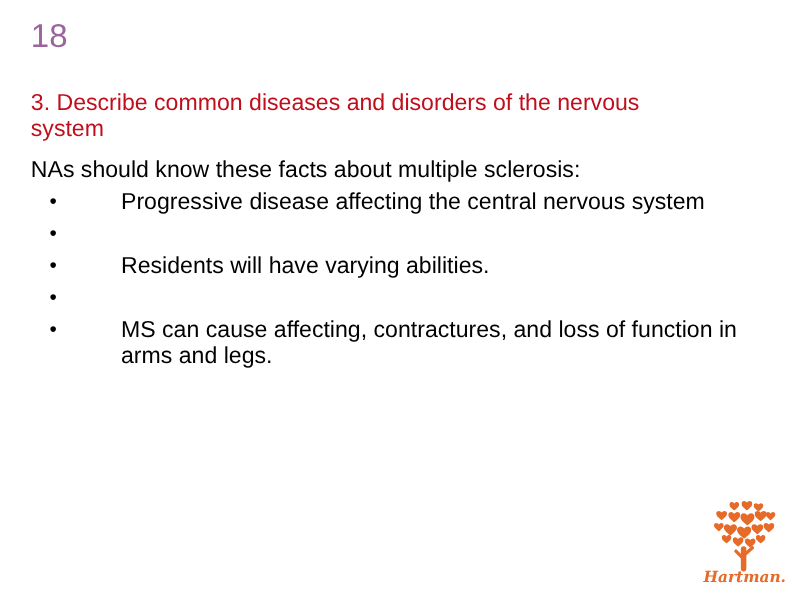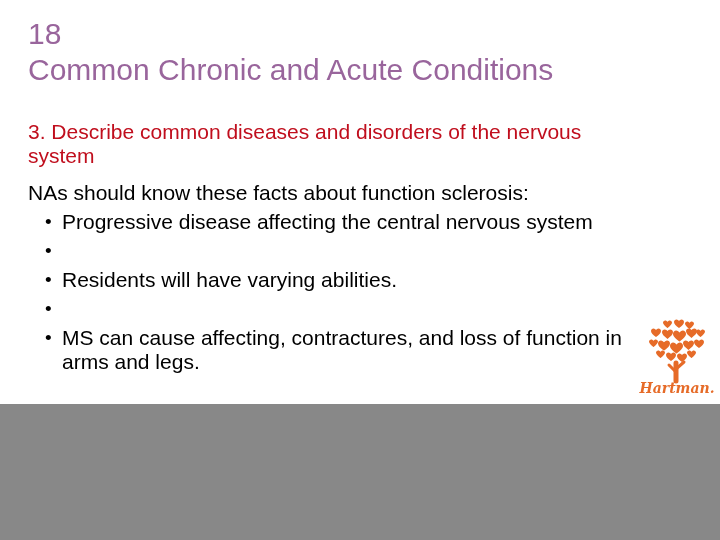--- a/index.html
+++ b/index.html
@@ -1,21 +1,21 @@
 <!DOCTYPE html>
 <html><head>
 <meta charset="utf-8">
 <style>
   html, body { margin: 0; padding: 0; background: #888; }
   * { box-sizing: border-box; }
 
   .slide {
     position: relative;
     width: 720px;
-    height: 404px;
+    height: 540px;
     background: #ffffff;
     overflow: hidden;
     font-family: "Liberation Sans", sans-serif;
     color: #000000;
   }
 
   .content {
     position: absolute;
     left: 28px;
     top: 16px;
@@ -61,21 +61,21 @@
     font-size: 21px;
     line-height: 24px;
   }
 
   .bullet .marker {
     flex: 0 0 17px;
     margin-left: 17px;
     font-size: 19px;
   }
 
-  .bullet .btext { white-space: pre-line; }
+  .bullet .btext { white-space: pre-line; margin-left: 48px; }
 
   .logo {
     position: absolute;
     right: 5px;
     bottom: 7px;
     width: 76px;
     height: 78px;
   }
 
   .logo .wordmark {
@@ -85,26 +85,25 @@
   }
 </style>
 </head>
 <body>
 
 <div class="slide">
   <div class="content">
 
     <div class="slide-number">18</div>
 
-    <h1 class="slide-title">Common Chronic and Acute Conditions</h1>
 
     <h2 class="section-heading">3. Describe common diseases and disorders of the nervous
 system</h2>
 
-    <p class="intro">NAs should know these facts about function sclerosis:</p>
+    <p class="intro">NAs should know these facts about multiple sclerosis:</p>
 
     <div class="bullet-list">
       <div class="bullet">
         <span class="marker">•</span>
         <span class="btext">Progressive disease affecting the central nervous system</span>
       </div>
       <div class="bullet">
         <span class="marker">•</span>
       </div>
       <div class="bullet">

